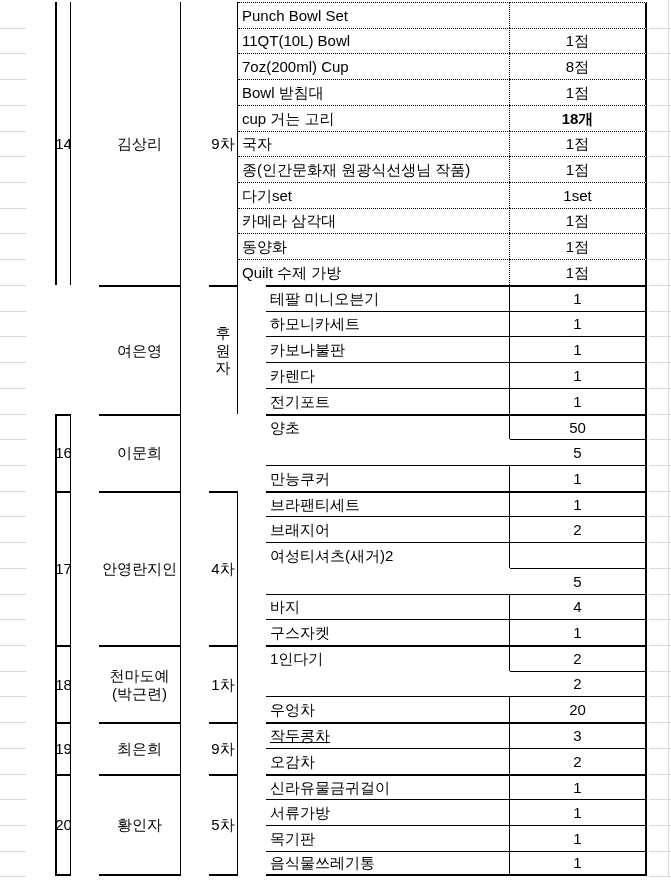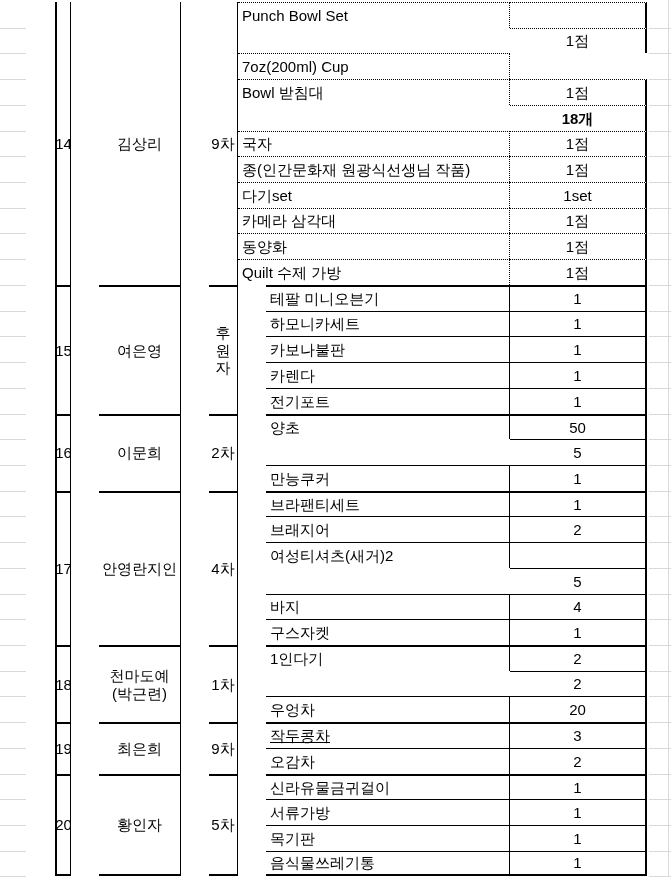--- a/index.html
+++ b/index.html
@@ -104,53 +104,54 @@
       <div class="gl" style="left: 0px; top: 876px; width: 26px; height: 1px; background: rgb(217, 217, 217);"></div>
       <div class="gl" style="left: 649px; top: 876px; width: 22px; height: 1px; background: rgb(217, 217, 217);"></div>
       <div class="gl" style="left: 668px; top: 0px; width: 1px; height: 877px; background: rgb(217, 217, 217);"></div>
     </div>
   <div class="tablegrid">
       <div class="cell bl2 br1" style="grid-area: 1 / 1 / span 11;">14</div>
       <div class="cell br1" style="grid-area: 1 / 2 / span 11;">김상리</div>
       <div class="cell br1" style="grid-area: 1 / 3 / span 11;">9차</div>
       <div class="cell item bt1d br1d" style="grid-area: 1 / 4;">Punch Bowl Set</div>
       <div class="cell qty bt1d br2" style="grid-area: 1 / 5;"></div>
+      <div class="cell item bt1d br1d" style="grid-area: 2 / 4;">11QT(10L) Bowl</div>
       <div class="cell qty bt1d br2" style="grid-area: 2 / 5;">1점</div>
       <div class="cell item bt1d br1d" style="grid-area: 3 / 4;">7oz(200ml) Cup</div>
+      <div class="cell qty bt1d br2" style="grid-area: 3 / 5;">8점</div>
       <div class="cell item bt1d br1d" style="grid-area: 4 / 4;">Bowl 받침대</div>
       <div class="cell qty bt1d br2" style="grid-area: 4 / 5;">1점</div>
+      <div class="cell item bt1d br1d" style="grid-area: 5 / 4;">cup 거는 고리</div>
       <div class="cell qty bt1d br2" style="grid-area: 5 / 5; font-weight: bold;">18개</div>
       <div class="cell item bt1d br1d" style="grid-area: 6 / 4;">국자</div>
       <div class="cell qty bt1d br2" style="grid-area: 6 / 5;">1점</div>
       <div class="cell item bt1d br1d" style="grid-area: 7 / 4;">종(인간문화재 원광식선생님 작품)</div>
       <div class="cell qty bt1d br2" style="grid-area: 7 / 5;">1점</div>
       <div class="cell item bt1d br1d" style="grid-area: 8 / 4;">다기set</div>
       <div class="cell qty bt1d br2" style="grid-area: 8 / 5;">1set</div>
       <div class="cell item bt1d br1d" style="grid-area: 9 / 4;">카메라 삼각대</div>
       <div class="cell qty bt1d br2" style="grid-area: 9 / 5;">1점</div>
       <div class="cell item bt1d br1d" style="grid-area: 10 / 4;">동양화</div>
       <div class="cell qty bt1d br2" style="grid-area: 10 / 5;">1점</div>
       <div class="cell item bt1d br1d" style="grid-area: 11 / 4;">Quilt 수제 가방</div>
       <div class="cell qty bt1d br2" style="grid-area: 11 / 5;">1점</div>
-      <div class="cell bl2 br1 bt2" style="grid-area: 12 / 1 / span 5;">15</div>
       <div class="cell br1 bt2" style="grid-area: 12 / 3 / span 5;">후원자</div>
       <div class="cell br1 bt2" style="grid-area: 12 / 2 / span 5;">여은영</div>
       <div class="cell item bt2 br1" style="grid-area: 12 / 4;">테팔 미니오븐기</div>
       <div class="cell qty bt2 br2" style="grid-area: 12 / 5;">1</div>
       <div class="cell item bt1s br1" style="grid-area: 13 / 4;">하모니카세트</div>
       <div class="cell qty bt1s br2" style="grid-area: 13 / 5;">1</div>
       <div class="cell item bt1s br1" style="grid-area: 14 / 4;">카보나불판</div>
       <div class="cell qty bt1s br2" style="grid-area: 14 / 5;">1</div>
       <div class="cell item bt1s br1" style="grid-area: 15 / 4;">카렌다</div>
       <div class="cell qty bt1s br2" style="grid-area: 15 / 5;">1</div>
       <div class="cell item bt1s br1" style="grid-area: 16 / 4;">전기포트</div>
       <div class="cell qty bt1s br2" style="grid-area: 16 / 5;">1</div>
       <div class="cell bl2 br1 bt2" style="grid-area: 17 / 1 / span 3;">16</div>
       <div class="cell br1 bt2" style="grid-area: 17 / 2 / span 3;">이문희</div>
-      <div class="cell br1 bt2" style="grid-area: 17 / 3 / span 3;">2차</div>
       <div class="cell item bt2 br1" style="grid-area: 17 / 4;">양초</div>
       <div class="cell qty bt2 br2" style="grid-area: 17 / 5;">50</div>
       <div class="cell qty bt1s br2" style="grid-area: 18 / 5;">5</div>
       <div class="cell item bt1s br1" style="grid-area: 19 / 4;">만능쿠커</div>
       <div class="cell qty bt1s br2" style="grid-area: 19 / 5;">1</div>
       <div class="cell bl2 br1 bt2" style="grid-area: 20 / 1 / span 6;">17</div>
       <div class="cell br1 bt2" style="grid-area: 20 / 2 / span 6;">안영란지인</div>
       <div class="cell br1 bt2" style="grid-area: 20 / 3 / span 6; text-align: right;">4차</div>
       <div class="cell item bt2 br1" style="grid-area: 20 / 4;">브라팬티세트</div>
       <div class="cell qty bt2 br2" style="grid-area: 20 / 5;">1</div>

